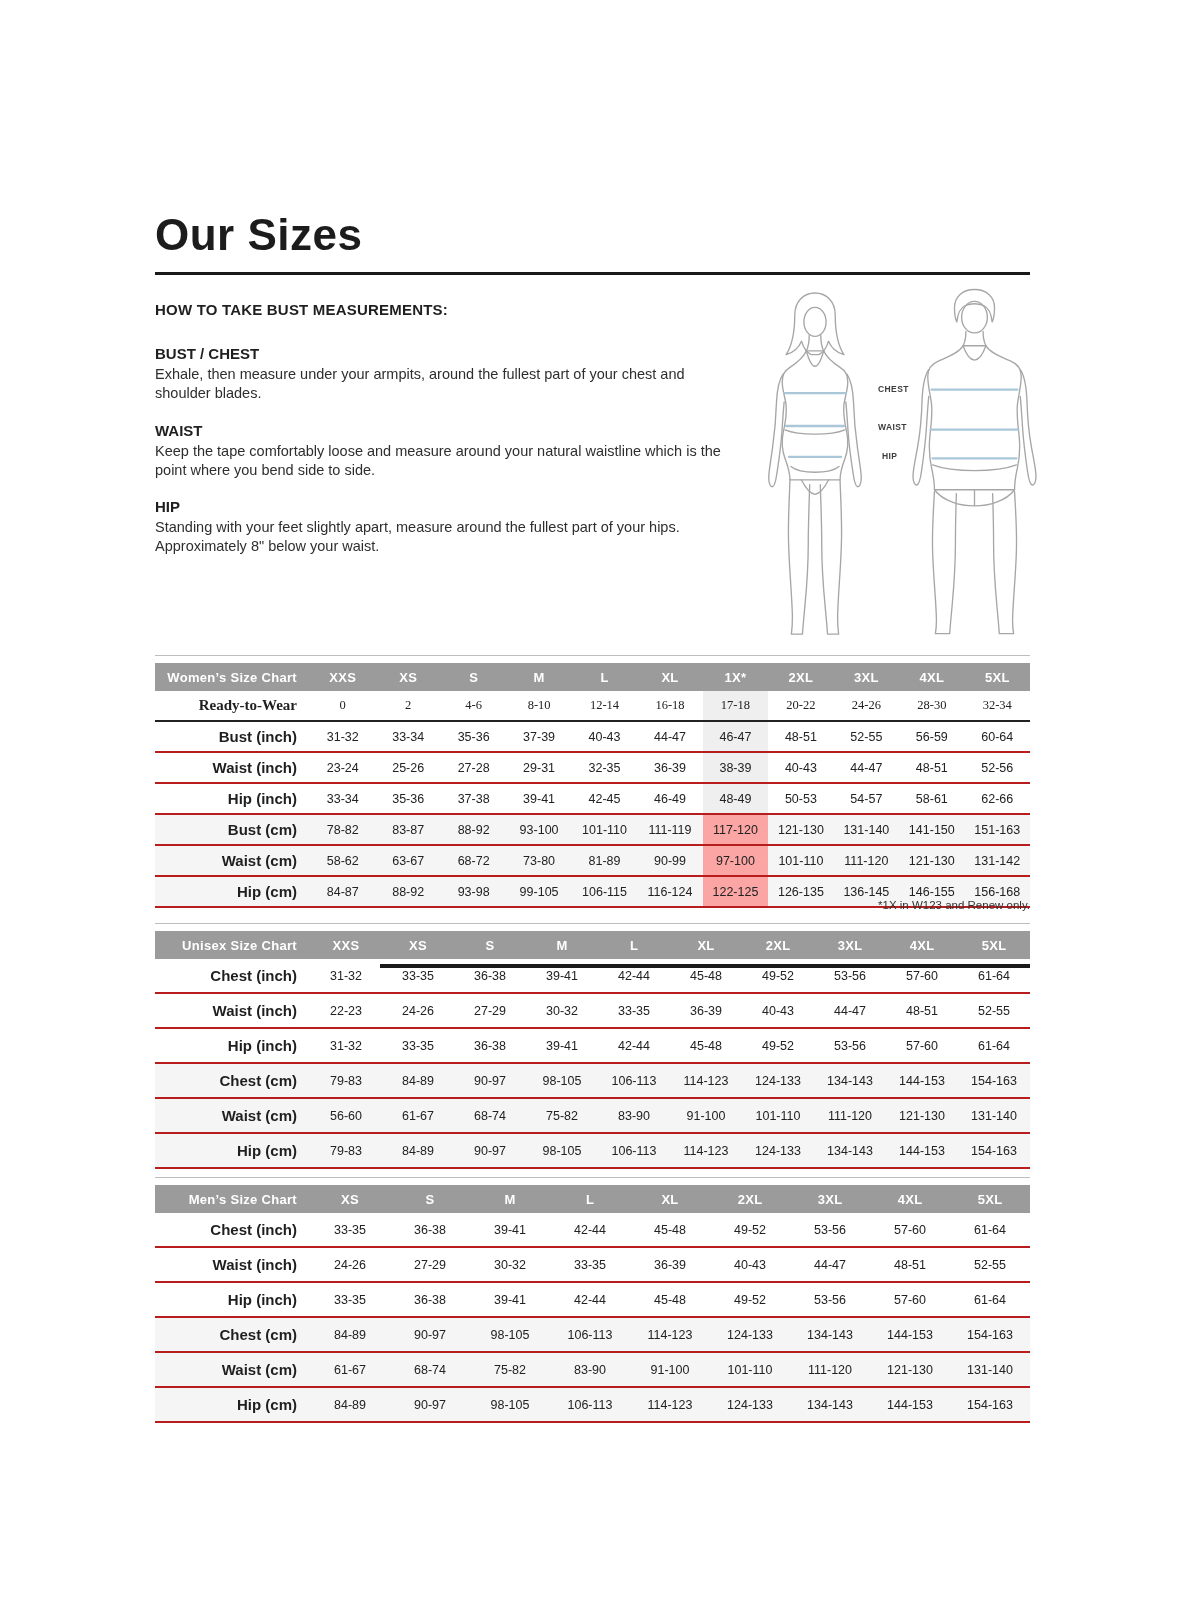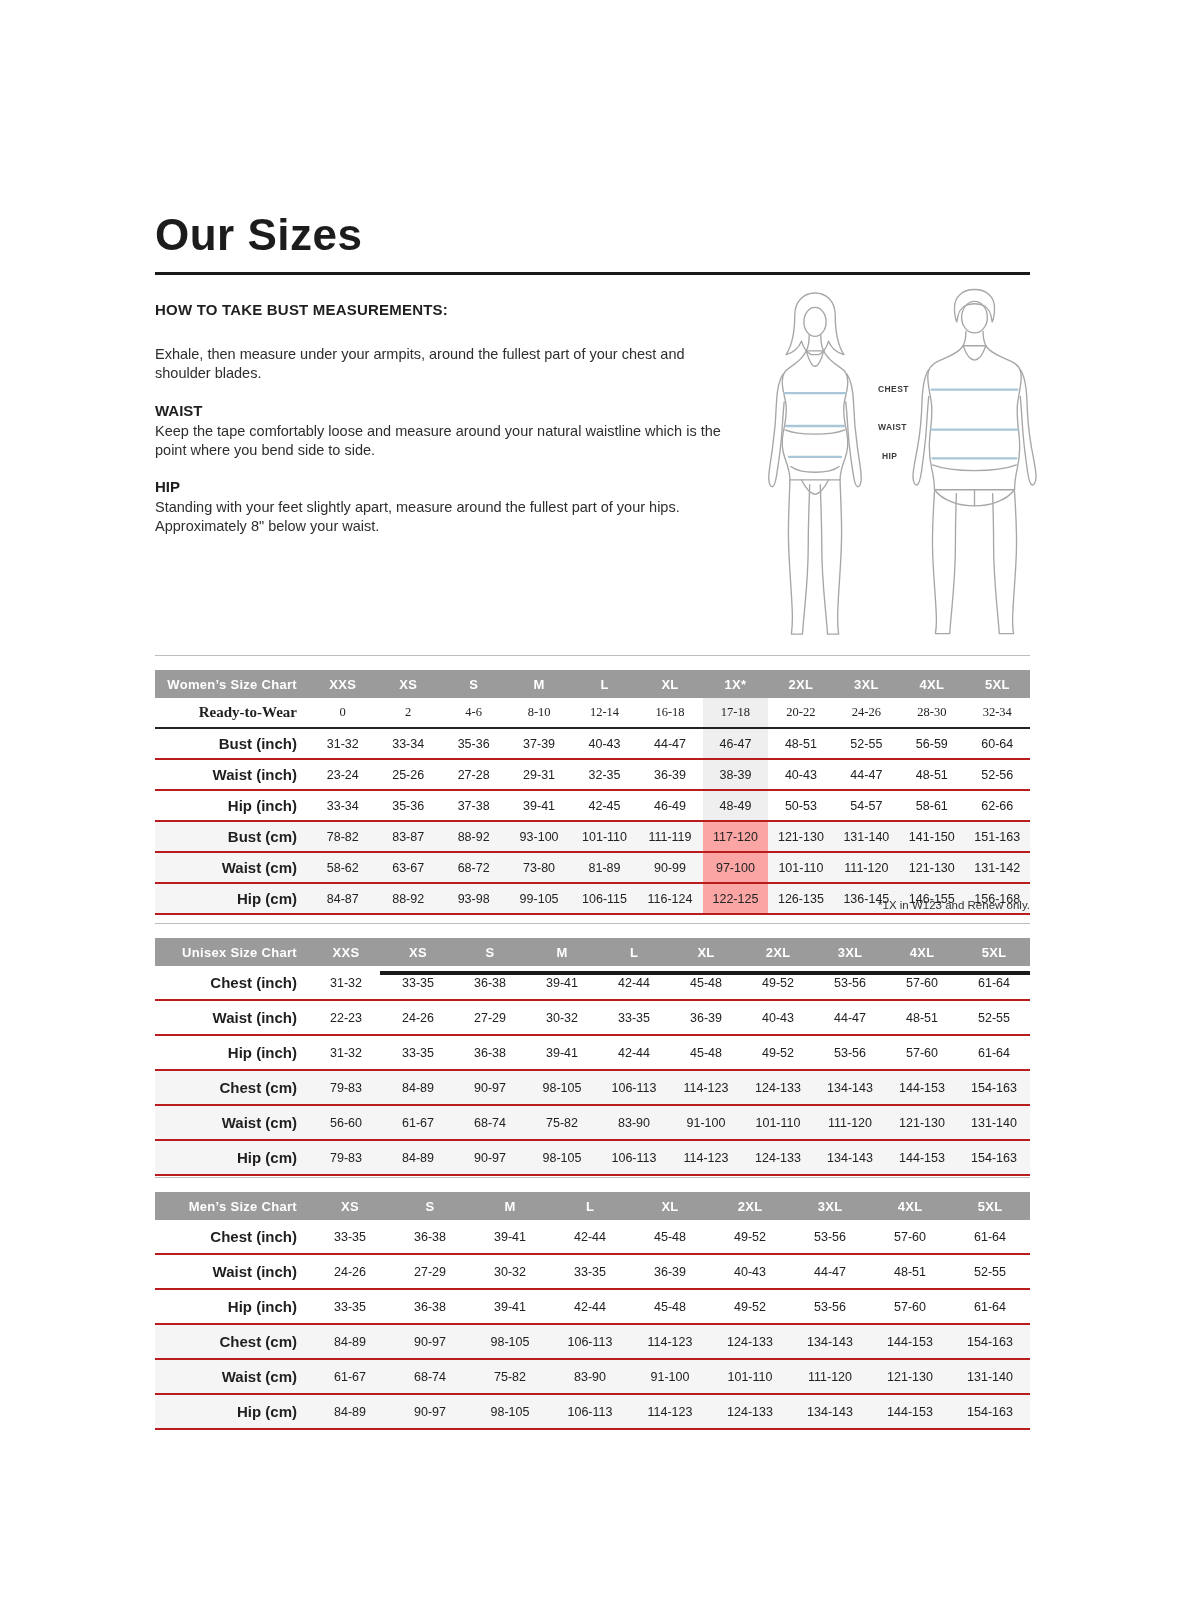--- a/index.html
+++ b/index.html
@@ -30,21 +30,21 @@
   .fig-label.chest { top:384px; }
   .fig-label.waist { top:422px; }
   .fig-label.hip   { top:451px; left:882px; }
 
   
   .size-table { position:absolute; left:155px; width:875px; }
   .t-women  { top:655px; }
   .t-unisex { top:923px; }
   .t-men    { top:1177px; }
   .topline { height:1px; background:#bdbdbd; }
-  .thead { display:flex; align-items:center; height:28px; margin-top:14px; background:#9b9b9b; color:#ffffff; position:relative; }
+  .thead { display:flex; align-items:center; height:28px; margin-top:7px; background:#9b9b9b; color:#ffffff; position:relative; }
   .th { font-weight:700; font-size:13px; letter-spacing:.3px; }
   .lab { width:155px; box-sizing:border-box; text-align:right; padding-right:13px; flex:none; }
   .cell { flex:1; text-align:center; }
   .row { display:flex; align-items:center; border-bottom:2px solid #b91c1c; background:#ffffff; }
   .t-women .row { height:29px; }
   .t-unisex .row, .t-men .row { height:33px; }
   .t-women .row:first-child { border-bottom-width:2px; border-bottom-color:#222;font-family:Liberation Serif, serif; }
   .rowlab { font-weight:700; font-size:15px; color:#1f1f1f; }
   .val { font-size:12.5px; color:#222; }
   .hl { background:#efefef; height:100%; display:flex; align-items:center; justify-content:center; }
@@ -57,20 +57,21 @@
 <body>
 
 <div class="page">
 
   <div class="title">Our Sizes</div>
   <div class="title-rule"></div>
 
   <div class="intro">
     <div class="intro-heading">HOW TO TAKE BUST MEASUREMENTS:</div>
     <div class="msec">
+      <div class="msec-title">BUST / CHEST</div>
       <div class="msec-body">Exhale, then measure under your armpits, around the fullest part of your chest and shoulder blades.</div>
     </div>
     <div class="msec">
       <div class="msec-title">WAIST</div>
       <div class="msec-body">Keep the tape comfortably loose and measure around your natural waistline which is the point where you bend side to side.</div>
     </div>
     <div class="msec">
       <div class="msec-title">HIP</div>
       <div class="msec-body">Standing with your feet slightly apart, measure around the fullest part of your hips. Approximately 8" below your waist.</div>
     </div>

